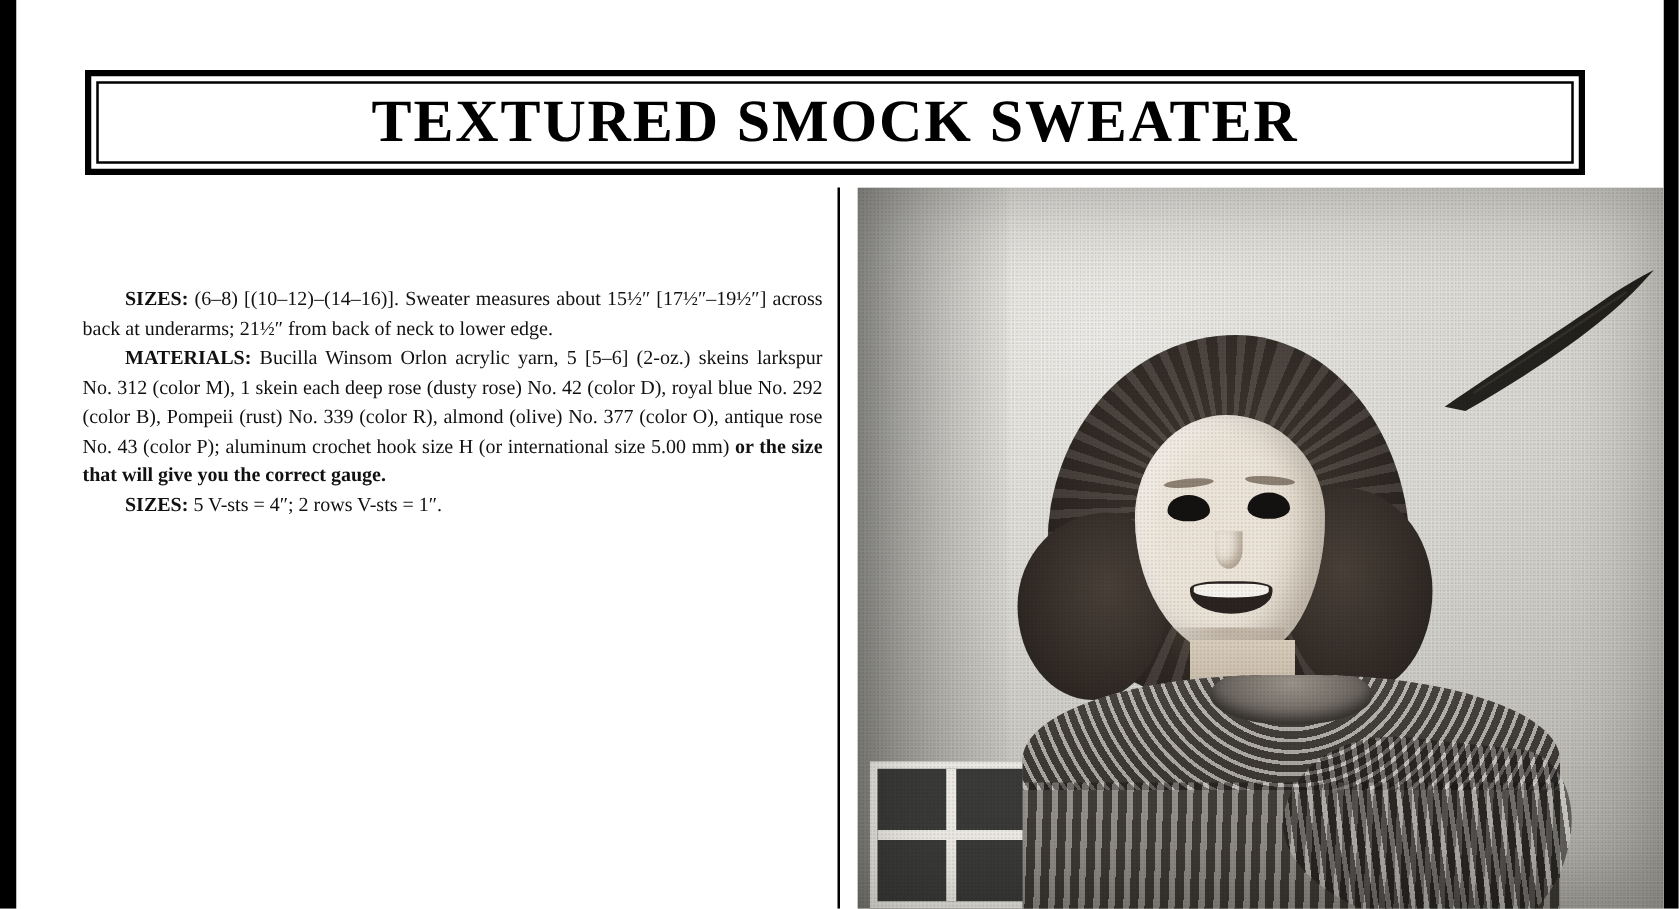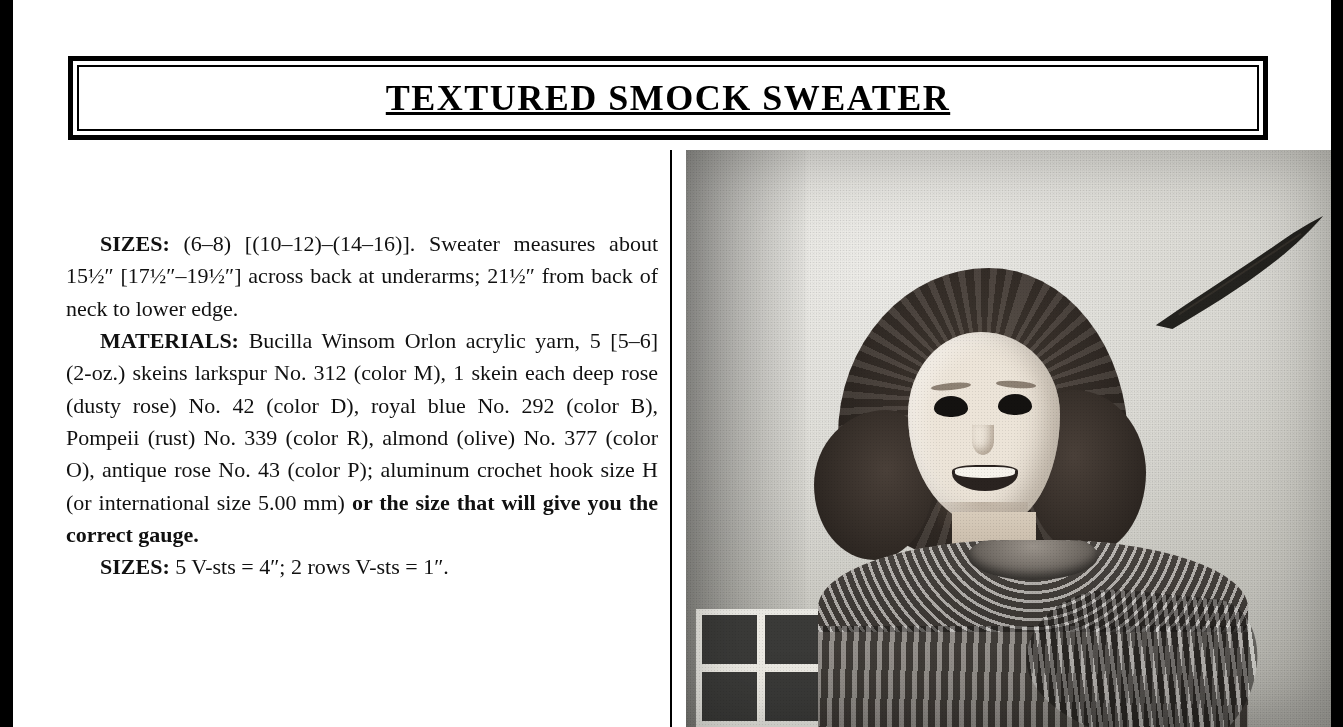--- a/index.html
+++ b/index.html
@@ -61,26 +61,25 @@
     border: 2px solid #000000;
     box-sizing: border-box;
     background: #ffffff;
     display: flex;
     align-items: center;
     justify-content: center;
   }
   .title-text {
     font-family: "Liberation Serif", serif;
     font-weight: bold;
-    font-size: 36px;
+    font-size: 48px;
     letter-spacing: 1.5px;
     color: #000000;
     text-align: center;
     line-height: 1;
-    text-decoration: underline;
   }
 
   
   .col-divider {
     position: absolute;
     left: 670px;
     top: 150px;
     width: 2px;
     height: 577px;
     background: #000000;
@@ -99,21 +98,21 @@
     font-style: italic;
     font-size: 21.5px;
     line-height: 1.42;
     color: #111111;
     margin: 0 0 34px 0;
     text-align: justify;
   }
 
   .body-block {
     font-family: "Liberation Serif", serif;
-    font-size: 22px;
+    font-size: 16px;
     line-height: 1.47;
     color: #111111;
     text-align: justify;
     text-justify: inter-word;
     margin: 0;
   }
   .body-block p {
     margin: 0;
     text-indent: 34px;
   }

